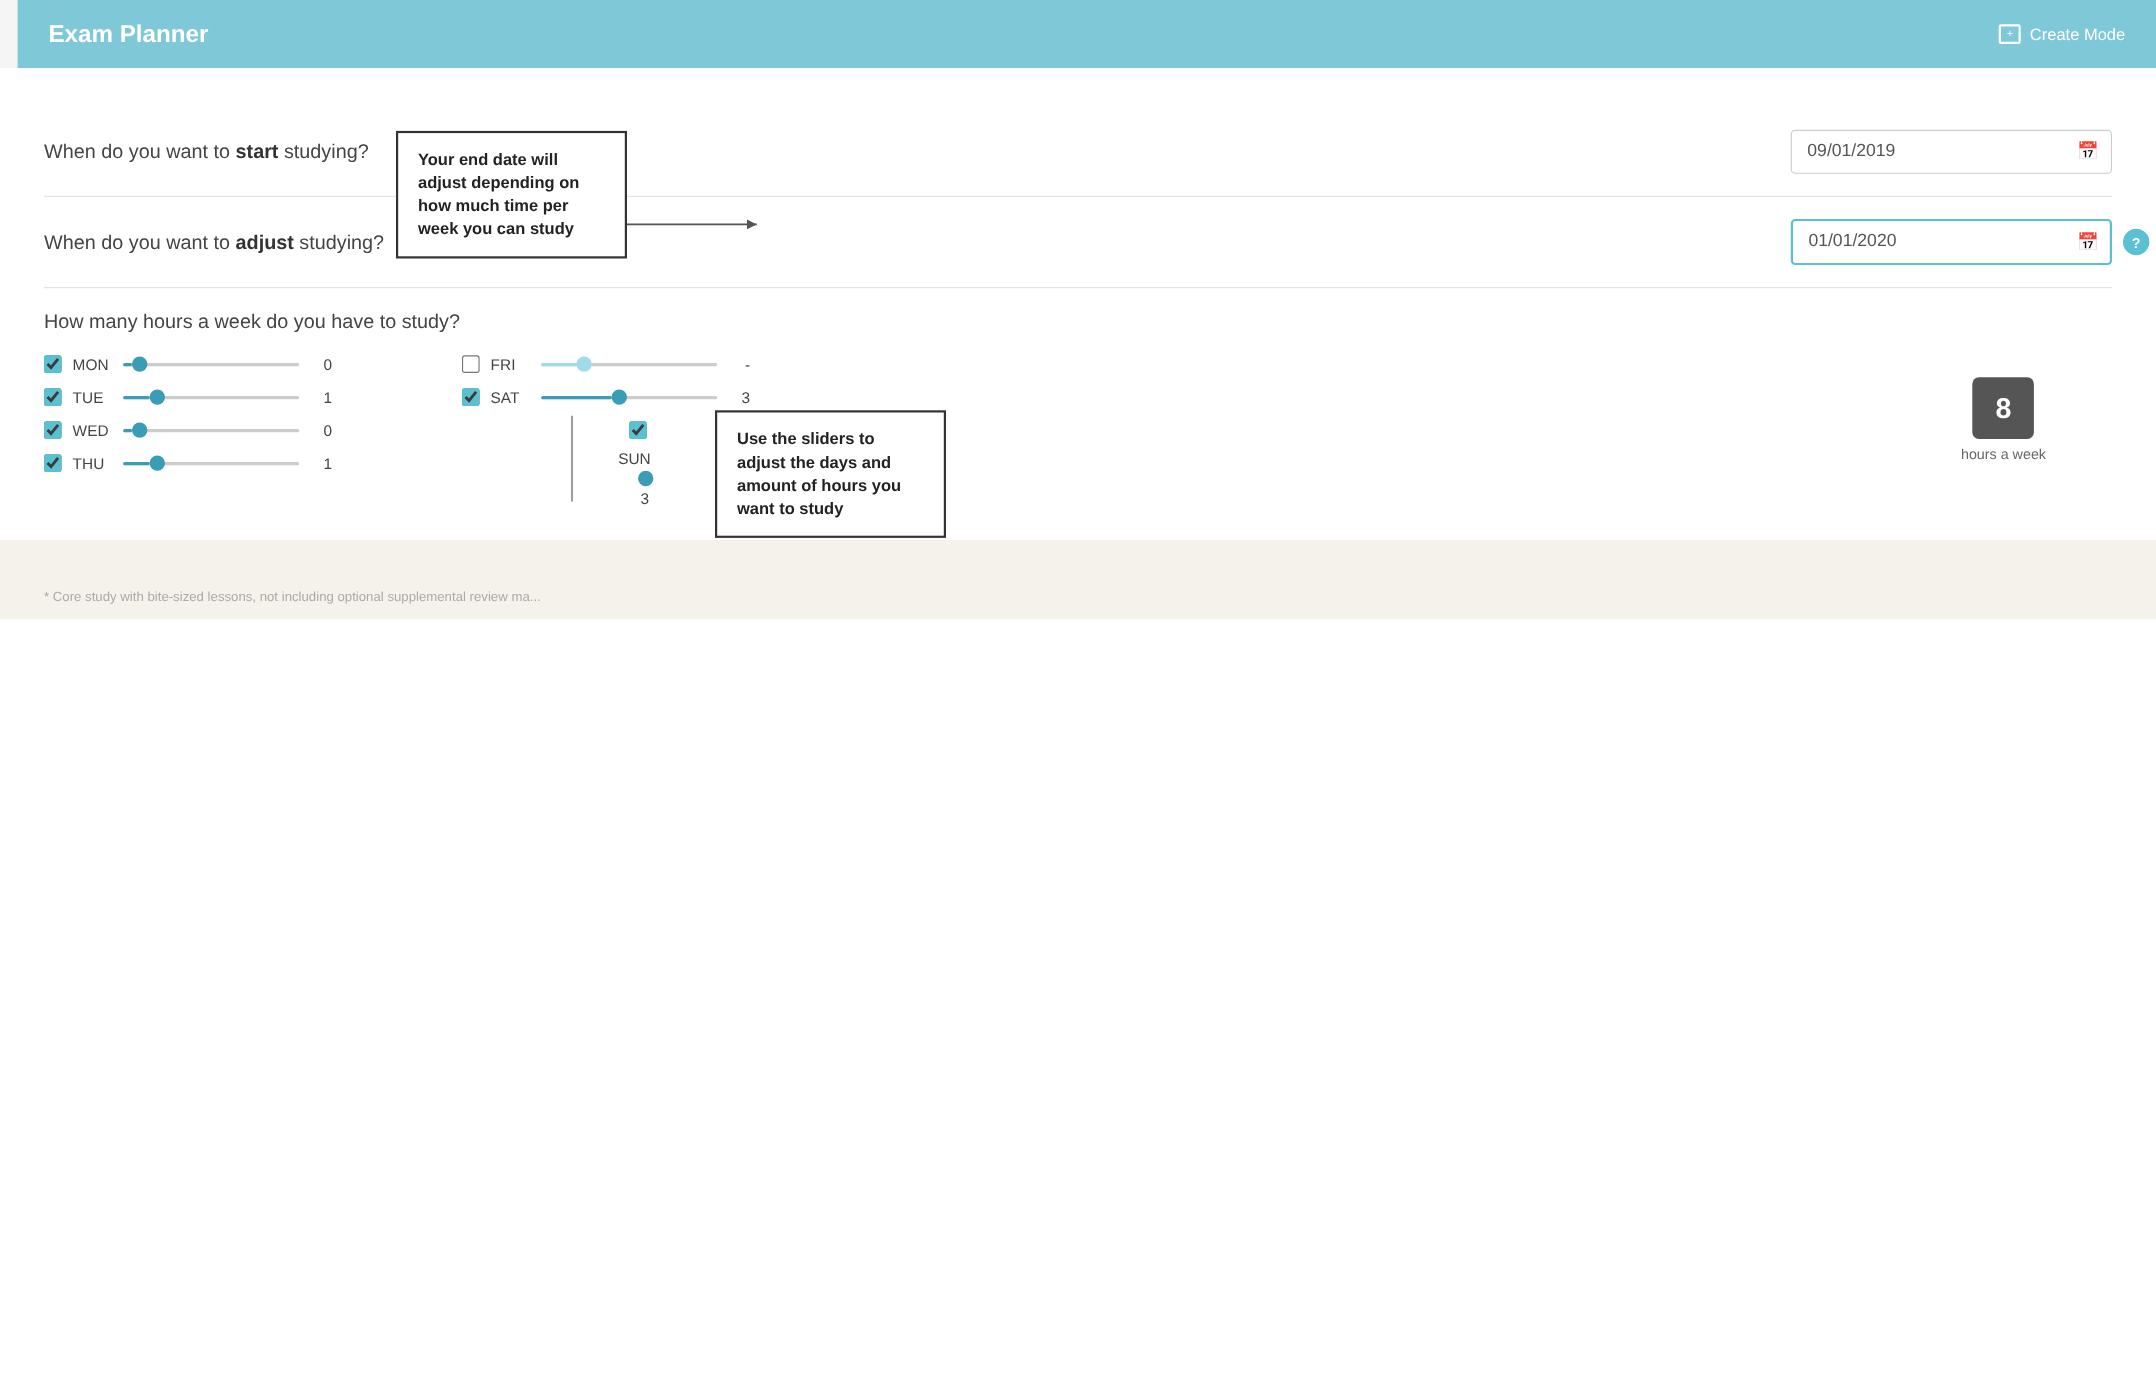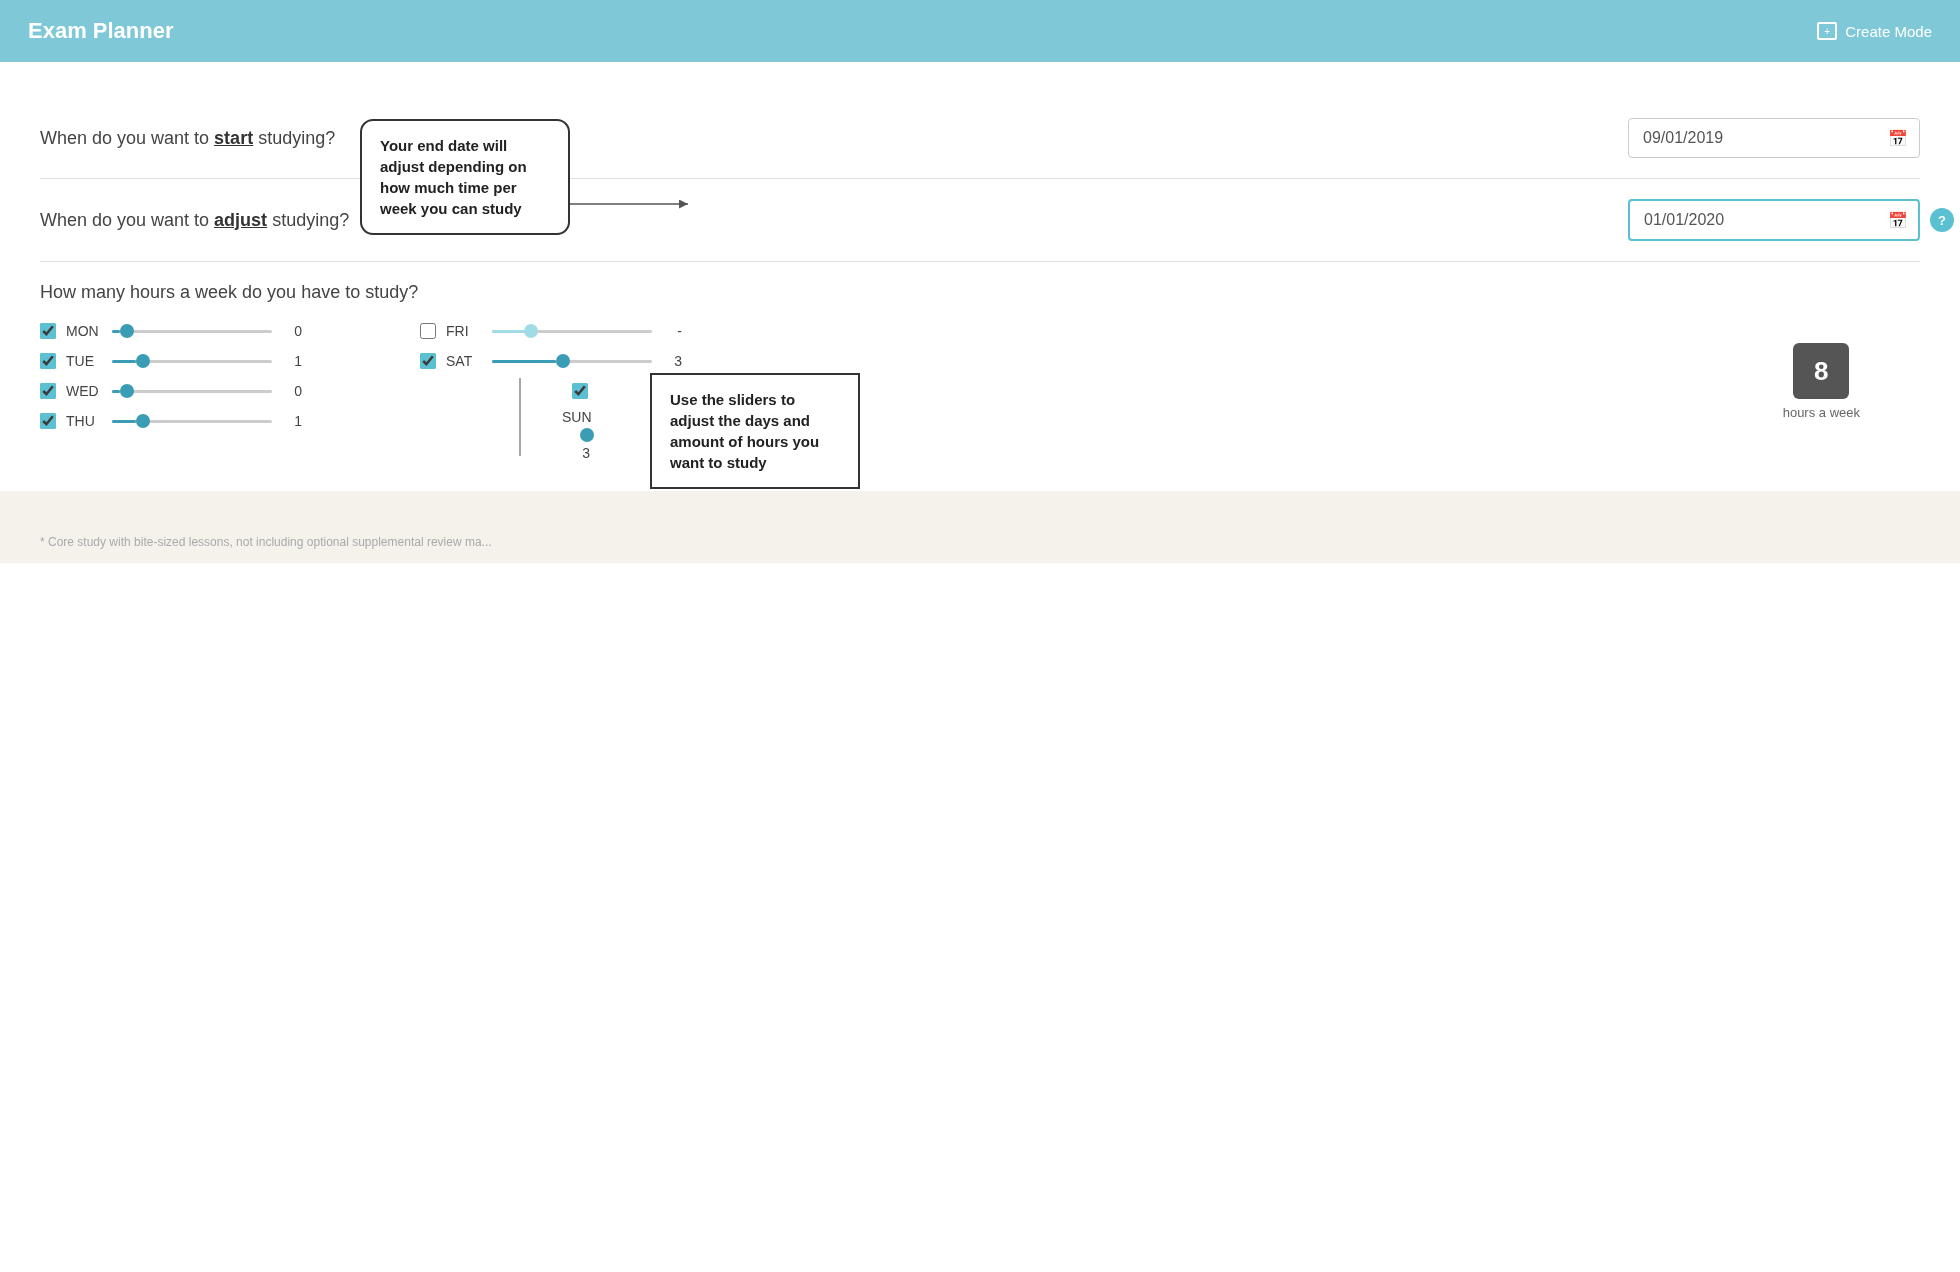--- a/index.html
+++ b/index.html
@@ -4,20 +4,21 @@
   <style>
     * { box-sizing: border-box; margin: 0; padding: 0; }
     body { font-family: -apple-system, BlinkMacSystemFont, 'Segoe UI', Arial, sans-serif; background: #f5f5f5; }
 
     .header {
       background: #7ec8d8;
       padding: 18px 28px;
       display: flex;
       justify-content: space-between;
       align-items: center;
+      margin-left: 16px;
     }
     .header-title {
       color: white;
       font-size: 22px;
       font-weight: 600;
     }
     .header-create-mode {
       color: white;
       font-size: 15px;
       display: flex;
@@ -49,21 +50,20 @@
       position: relative;
     }
 
     .section-label {
       font-size: 18px;
       color: #444;
     }
     .section-label strong {
       font-weight: 800;
       color: #333;
-      text-decoration: underline;
     }
 
     .date-input-wrapper {
       position: relative;
       width: 292px;
     }
     .date-input {
       width: 100%;
       border: 1px solid #ccc;
       border-radius: 4px;
@@ -244,21 +244,21 @@
   <div class="section-row" style="position:relative;">
     <span class="section-label">
       <span>When do you want to </span><strong>adjust</strong><span> studying?</span>
     </span>
     <div class="date-input-wrapper" style="position:relative;">
       <input class="date-input active" type="text" value="01/01/2020" readonly="" style="">
       <span class="date-input-icon">📅</span>
       <span class="date-help-icon">?</span>
     </div>
 
-    <div class="tooltip-box" style="position:absolute; top:-60px; left:320px; width:210px; font-size:15px;border-radius:13px;">
+    <div class="tooltip-box" style="position:absolute; top:-60px; left:320px; width:210px; font-size:15px;">
       <span>Your end date will adjust depending on how much time per week you can study</span>
     </div>
 
     <svg style="position:absolute; top:10px; left:530px; width:120px; height:30px; overflow:visible;">
       <line x1="0" y1="15" x2="118" y2="15" stroke="#555" stroke-width="1.5" marker-end="url(#arrow1)"></line>
       <defs>
         <marker id="arrow1" markerWidth="8" markerHeight="8" refX="6" refY="3" orient="auto">
           <path d="M0,0 L0,6 L6,3 z" fill="#555"></path>
         </marker>
       </defs>

